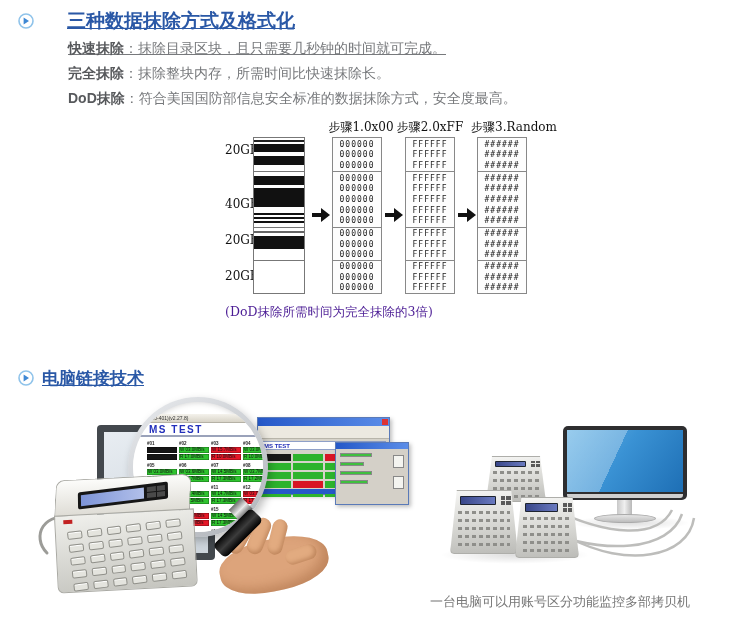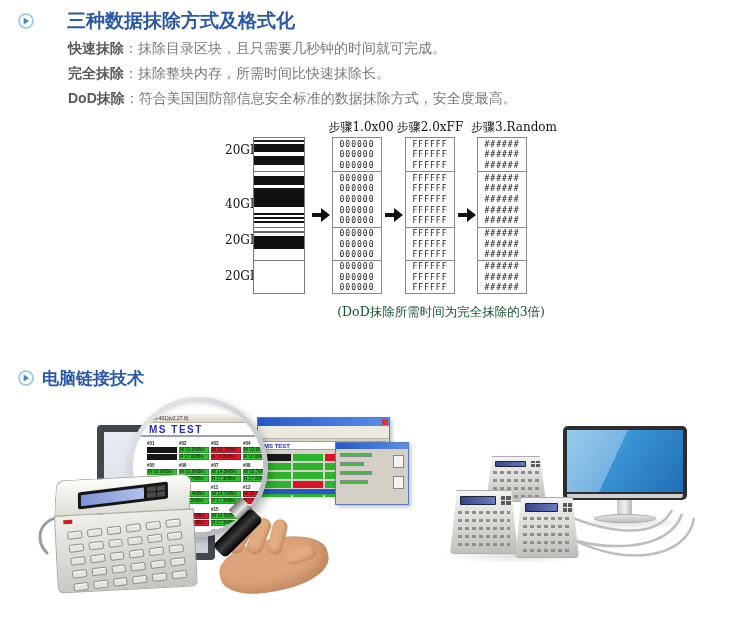--- a/index.html
+++ b/index.html
@@ -2,21 +2,21 @@
 <html><head>
 <meta charset="utf-8">
 <style>
   * { margin:0; padding:0; box-sizing:border-box; }
   html,body { background:#fff; }
   body { font-family:"Liberation Sans","DejaVu Sans",sans-serif; }
   .page { position:relative; width:750px; height:624px; background:#fff; overflow:hidden; }
 
   
   .sec-icon { position:absolute; width:16px; height:16px; }
-  .sec-title { position:absolute; color:#2a58a6; font-weight:bold; }
+  .sec-title { position:absolute; color:#2a58a6; font-weight:bold;text-decoration:underline; }
   #title-erase { left:67px; top:8px; font-size:19px; }
   #title-pclink { left:42px; top:367px; font-size:17px; }
 
   
   .method { position:absolute; left:68px; font-size:14px; color:#77797c; white-space:nowrap; }
   .method b { color:#57595c; font-weight:bold; }
 
   
   .diagram { position:absolute; left:225px; top:118px; width:320px; height:205px; }
   .gb-label { position:absolute; left:0; width:27px; text-align:right;
@@ -38,22 +38,22 @@
   .arr::after  { content:""; position:absolute; left:9px; top:0; width:0; height:0;
                  border-left:9px solid #111; border-top:7px solid transparent; border-bottom:7px solid transparent; }
   .step-label { position:absolute; top:1px; width:84px; text-align:center;
                 font-family:"DejaVu Serif","Liberation Serif",serif; font-size:12px; color:#111; white-space:nowrap; }
   .step-box { position:absolute; top:19px; width:50px; height:157px; border:1px solid #888; background:#fdfdfd; }
   .step-sect { display:flex; flex-direction:column; justify-content:space-evenly; border-bottom:1px solid #888; }
   .step-sect:nth-child(1){ height:34px; } .step-sect:nth-child(2){ height:56px; }
   .step-sect:nth-child(3){ height:33px; } .step-sect:nth-child(4){ height:32px; border-bottom:none; }
   .step-row { text-align:center; font-family:"DejaVu Sans Mono","Liberation Mono",monospace;
               font-size:8px; line-height:9px; color:#222; letter-spacing:1px; }
-  .diagram-caption { position:absolute; top:186px; left:0; width:320px; text-align:right;
-                     font-family:"DejaVu Serif","Liberation Serif",serif; font-size:12.5px; color:#14532d; }
+  .diagram-caption { position:absolute; top:186px; left:0; width:320px; text-align:left;
+                     font-family:"DejaVu Serif","Liberation Serif",serif; font-size:12.5px; color:#4c1d95; }
 
   
   .illusL { position:absolute; left:35px; top:395px; width:370px; height:198px; }
   .monitorL { position:absolute; left:62px; top:30px; width:118px; height:135px; z-index:1;
               background:#43484d; border-radius:4px; padding:7px; }
   .monitorL .screen { width:100%; height:100%; background:linear-gradient(160deg,#e8edf2,#ccd4db); }
   .win1 { position:absolute; left:222px; top:22px; width:133px; height:78px; z-index:2;
           background:#d6d3ca; border:1px solid #5a7ab8; box-shadow:2px 2px 4px rgba(0,0,0,.25); }
   .w1title { height:8px; background:linear-gradient(90deg,#2558c8,#5b8de8); position:relative; }
   .w1title::after { content:""; position:absolute; right:1px; top:1px; width:6px; height:6px; background:#d33; }
@@ -165,21 +165,21 @@
 <div class="page">
 
   <span class="sec-icon" style="left:18px;top:13px;">
     <svg width="16" height="16" viewBox="0 0 16 16">
       <circle cx="8" cy="8" r="7" fill="#ffffff" stroke="#8fc3ea" stroke-width="1.6"></circle>
       <path d="M5.6 4.6 L11 8 L5.6 11.4 Z" fill="#3f88d4"></path>
     </svg>
   </span>
   <h1 class="sec-title" id="title-erase">三种数据抹除方式及格式化</h1>
 
-  <p class="method" style="top:40px;"><b>快速抹除</b><span>：抹除目录区块，且只需要几秒钟的时间就可完成。</span></p>
+  <p class="method" style="top:40px;text-decoration:underline;"><b>快速抹除</b><span>：抹除目录区块，且只需要几秒钟的时间就可完成。</span></p>
   <p class="method" style="top:90px;"><b>DoD抹除</b><span>：符合美国国防部信息安全标准的数据抹除方式，安全度最高。</span></p>
   <p class="method" style="top:65px;"><b>完全抹除</b><span>：抹除整块内存，所需时间比快速抹除长。</span></p>
 
   <div class="diagram">
     <div class="gb-label" style="top:25px;">20GB</div>
     <div class="gb-label" style="top:79px;">40GB</div>
     <div class="gb-label" style="top:115px;">20GB</div>
     <div class="gb-label" style="top:151px;">20GB</div>
 
     <div class="disk">
@@ -563,14 +563,15 @@
       <div class="rports">
           <div class="prow"></div>
           <div class="prow"></div>
           <div class="prow"></div>
           <div class="prow"></div>
           <div class="prow"></div>
         </div>
     </div>
   </div>
 
+  <div class="img-caption" id="capR">一台电脑可以用账号区分功能监控多部拷贝机</div>
 
 </div>
 
 </body></html>

